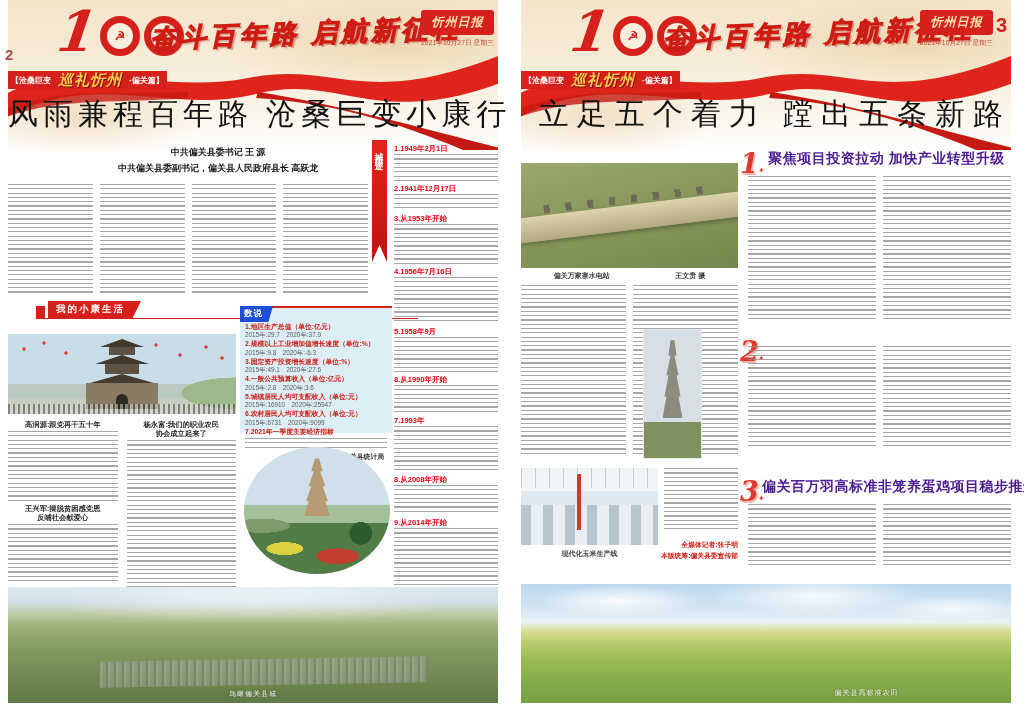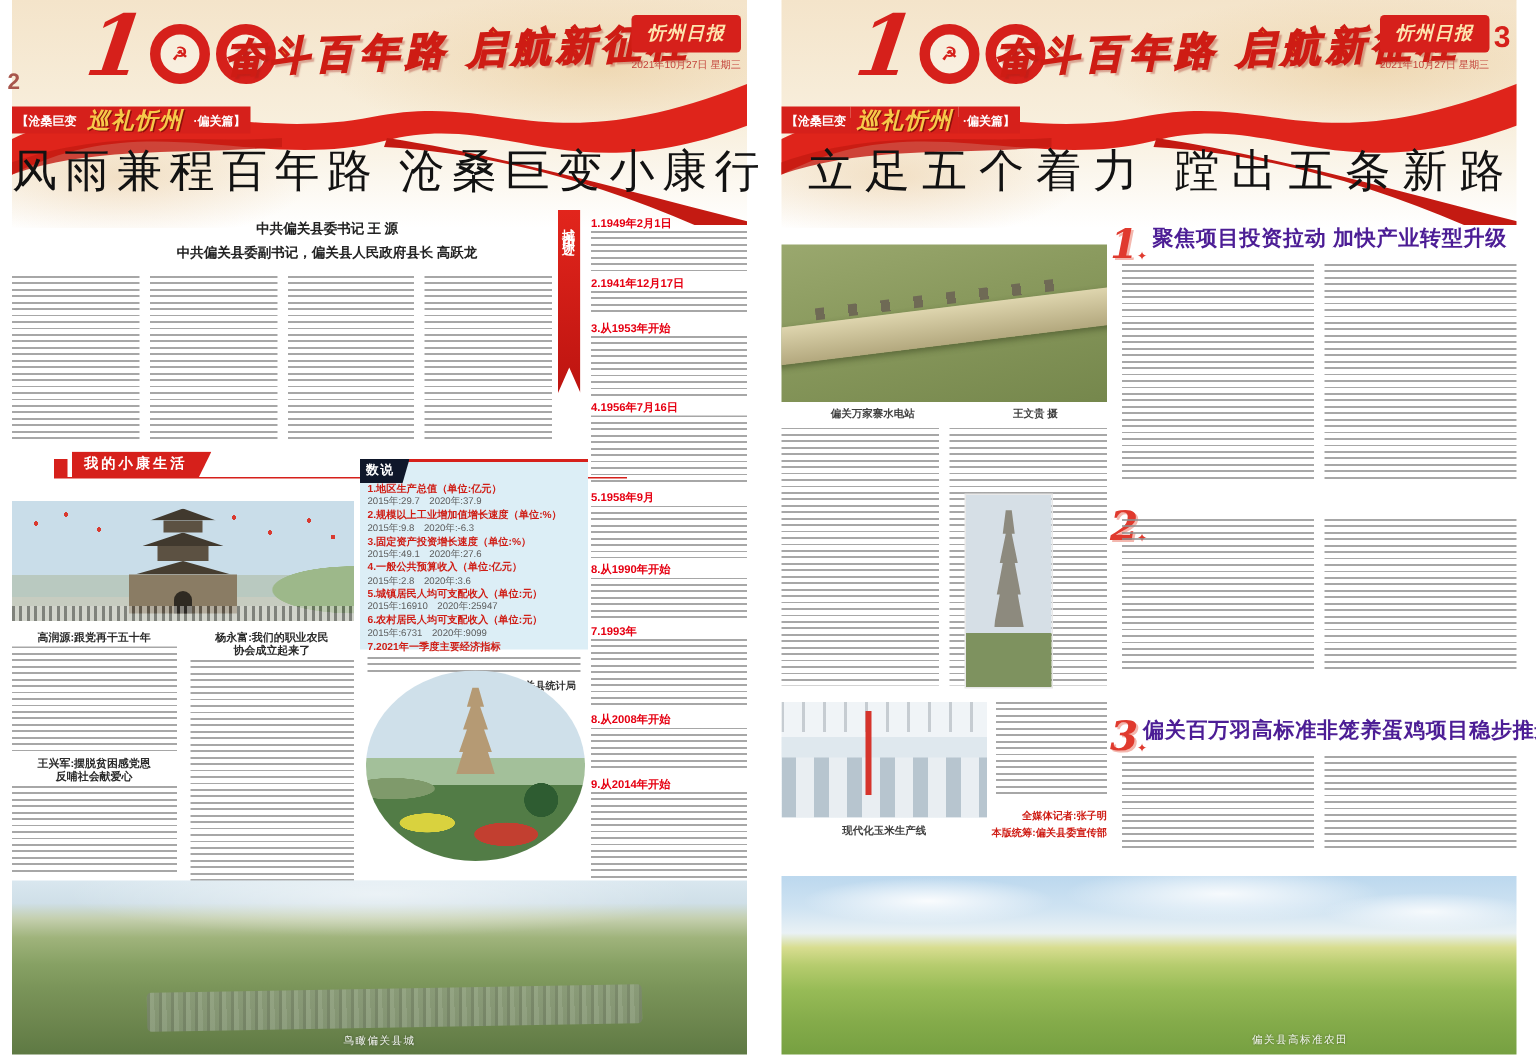--- a/index.html
+++ b/index.html
@@ -66,21 +66,21 @@
   .g-roof2{top:21px;width:54px;height:9px;background:#41392e;clip-path:polygon(50% 0,100% 100%,0 100%);}
   .g-body2{top:30px;width:34px;height:10px;background:#5c5142;}
   .g-roof3{top:40px;width:64px;height:9px;background:#463d30;clip-path:polygon(50% 0,100% 100%,0 100%);}
   .g-wall{top:49px;width:72px;height:26px;background:#8a7c64;}
   .g-arch{top:60px;width:12px;height:15px;background:#2f2a22;border-radius:6px 6px 0 0;}
   .g-crowd{position:absolute;left:0;bottom:0;width:100%;height:10px;background:repeating-linear-gradient(90deg,rgba(40,40,40,.45) 0 2px,rgba(220,220,215,.5) 2px 5px);}
   #subs{position:absolute;left:0;top:417px;width:228px;display:flex;gap:9px;}
   #subs>div{flex:1;}
   .subt{font-size:7.3px;font-weight:bold;color:#2a2a2a;text-align:center;line-height:1.25;margin:3px 14px 2px;}
   #stats{position:absolute;left:232px;top:306px;width:152px;height:127px;background:#dceef6;border-top:2px solid #d6201b;box-sizing:border-box;}
-  .stattab{position:absolute;top:-2px;left:0;background:#0f172a;color:#fff;font-weight:bold;font-size:8.5px;padding:2px 10px 2px 4px;clip-path:polygon(0 0,100% 0,86% 100%,0 100%);letter-spacing:1px;}
+  .stattab{position:absolute;top:-2px;left:0;background:#1d4ed8;color:#fff;font-weight:bold;font-size:8.5px;padding:2px 10px 2px 4px;clip-path:polygon(0 0,100% 0,86% 100%,0 100%);letter-spacing:1px;}
   .statbody{padding:15px 5px 2px 5px;}
   .sl{color:#cf1d15;font-size:6.8px;font-weight:bold;line-height:1.25;}
   .sv{color:#5c5c5c;font-size:6.4px;line-height:1.25;margin-bottom:1px;}
   .statsrc{text-align:right;font-size:6.8px;font-weight:bold;color:#333;margin-top:2px;padding-right:3px;}
   #oval{position:absolute;left:236px;top:447px;width:146px;height:127px;border-radius:50%;overflow:hidden;
     background-image:
       radial-gradient(ellipse 26px 9px at 28% 80%, #d9d23e 70%, transparent 72%),
       radial-gradient(ellipse 30px 11px at 64% 86%, #c23f30 70%, transparent 72%),
       radial-gradient(circle 14px at 80% 68%, #2e5c31 80%, transparent 82%),
       radial-gradient(ellipse 40px 10px at 12% 62%, #7f9a6b 70%, transparent 72%),

